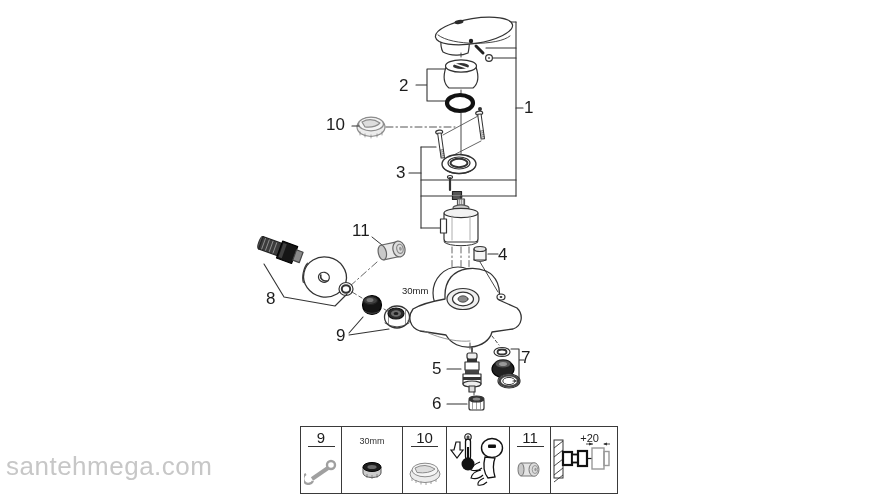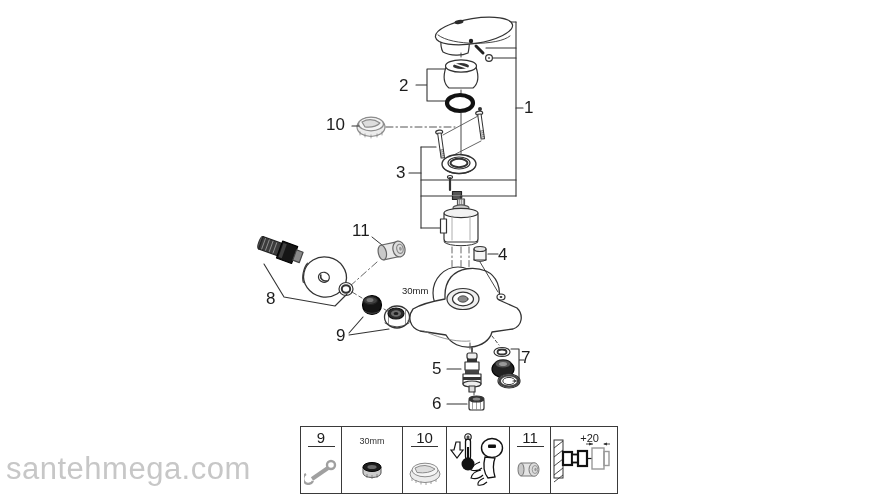--- a/index.html
+++ b/index.html
@@ -1,21 +1,21 @@
 <!DOCTYPE html>
 <html><head>
 <meta charset="utf-8">
 <style>
   html,body{margin:0;padding:0;background:#fff;}
   .stage{position:relative;width:880px;height:500px;background:#fff;overflow:hidden;
          font-family:"Liberation Sans", sans-serif;}
   .art{position:absolute;left:0;top:0;}
   .callout{position:absolute;font-size:17px;color:#1c1c1c;line-height:1;}
   .ann-size{position:absolute;left:402px;top:285px;font-size:9.5px;color:#222;}
-  .watermark{position:absolute;left:6px;top:451px;font-size:31px;color:#c7c7c7;
+  .watermark{position:absolute;left:6px;top:451px;font-size:26px;color:#c7c7c7;
              letter-spacing:0.5px;}
   .legend{position:absolute;left:300px;top:426px;width:318px;height:68px;
           display:flex;border:1.5px solid #3a3a3a;background:#fff;box-sizing:border-box;}
   .cell{position:relative;border-right:1.5px solid #3a3a3a;box-sizing:border-box;
         display:flex;flex-direction:column;align-items:center;}
   .cell:last-child{border-right:none;}
   .c1{width:41px;} .c2{width:61px;} .c3{width:44px;} .c4{width:63px;} .c5{width:41px;} .c6{flex:1;}
   .lg-num{font-size:15px;color:#1c1c1c;line-height:1.15;margin-top:2px;
           border-bottom:1.4px solid #333;min-width:27px;text-align:center;}
   .lg-cap{font-size:9px;color:#333;margin-top:9px;}

